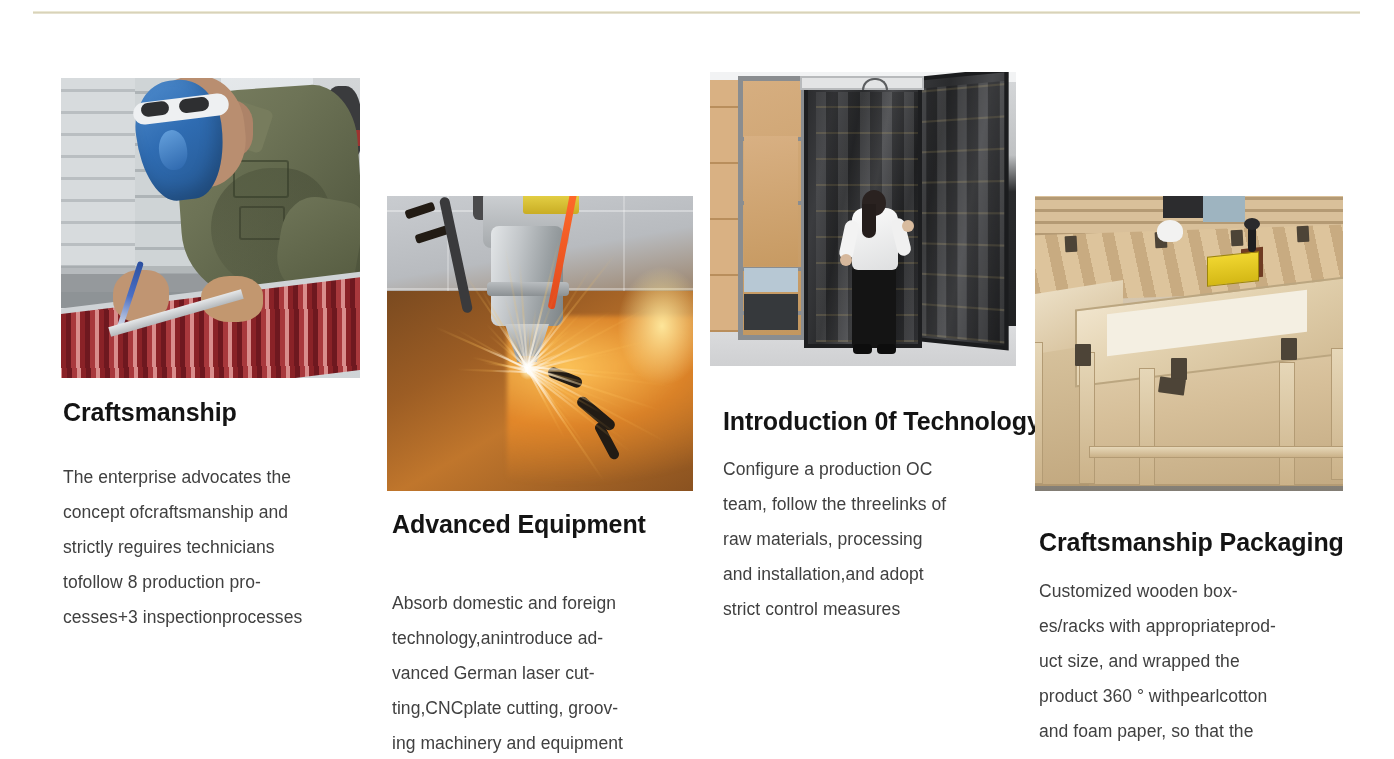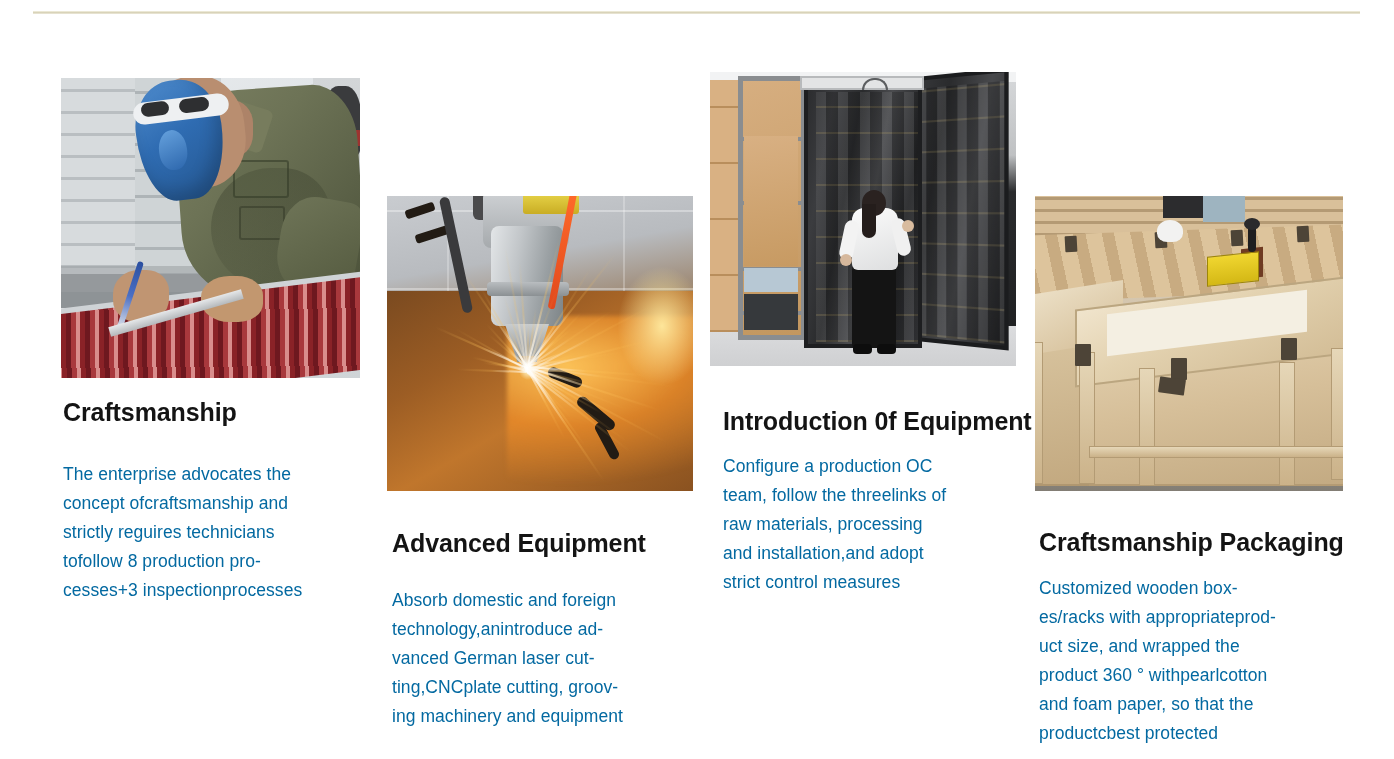--- a/index.html
+++ b/index.html
@@ -44,22 +44,22 @@
     font-size: 25px;
     font-weight: bold;
     color: #141414;
     letter-spacing: -0.1px;
     white-space: nowrap;
     line-height: 1;
   }
   .card-body {
     position: absolute;
     font-size: 17.5px;
-    line-height: 29px;
-    color: #0369a1;
+    line-height: 35px;
+    color: #404040;
     white-space: pre-line;
     letter-spacing: 0.05px;
   }
 
   
   #card1 { left: 61px; top: 78px; width: 300px; }
   #card1 .card-photo { width: 299px; height: 300px; }
   #card1 .card-heading { left: 2px; top: 322px; }
   #card1 .card-body { left: 2px; top: 382px; width: 300px; }
 
@@ -214,21 +214,21 @@
     background: #cfd3d6; transform: rotate(-7deg);
   }
   .p1-jeans {
     position: absolute; left: 216px; top: 196px; width: 60px; height: 60px;
     background: #4d5570; border-radius: 20% 10% 10% 10%;
   }
 
   
   #card2 { left: 387px; top: 196px; width: 306px; }
   #card2 .card-photo { width: 306px; height: 295px; }
-  #card2 .card-heading { left: 5px; top: 335px; }
+  #card2 .card-heading { left: 5px; top: 316px; }
   #card2 .card-body { left: 5px; top: 378px; width: 300px; margin-top: 12px; }
 
   
   .p2-bg {
     position: absolute; inset: 0;
     background: linear-gradient(170deg, #c9ccd0 0%, #b8bbbf 24%, #8e6a45 52%, #7d4f26 78%, #6e4320 100%);
   }
   .p2-plate {
     position: absolute; left: 0; top: 95px; width: 306px; height: 200px;
     background: linear-gradient(150deg, #7a4a20 0%, #9c5d24 30%, #c0762c 55%, #8a5220 100%);
@@ -693,21 +693,21 @@
         <div class="p3-arm-l"></div>
         <div class="p3-arm-r"></div>
         <div class="p3-hand-l"></div>
         <div class="p3-hand-r"></div>
         <div class="p3-person-head"></div>
         <div class="p3-person-hair"></div>
         <div class="p3-shoe-l"></div>
         <div class="p3-shoe-r"></div>
       </div>
     </div>
-    <div class="card-heading">Introduction 0f Equipment</div>
+    <div class="card-heading">Introduction 0f Technology</div>
     <div class="card-body">Configure a production OC
 team, follow the threelinks of
 raw materials, processing
 and installation,and adopt
 strict control measures</div>
   </div>
 
   <div class="card" id="card4">
     <div class="card-photo">
       <div class="scene">

